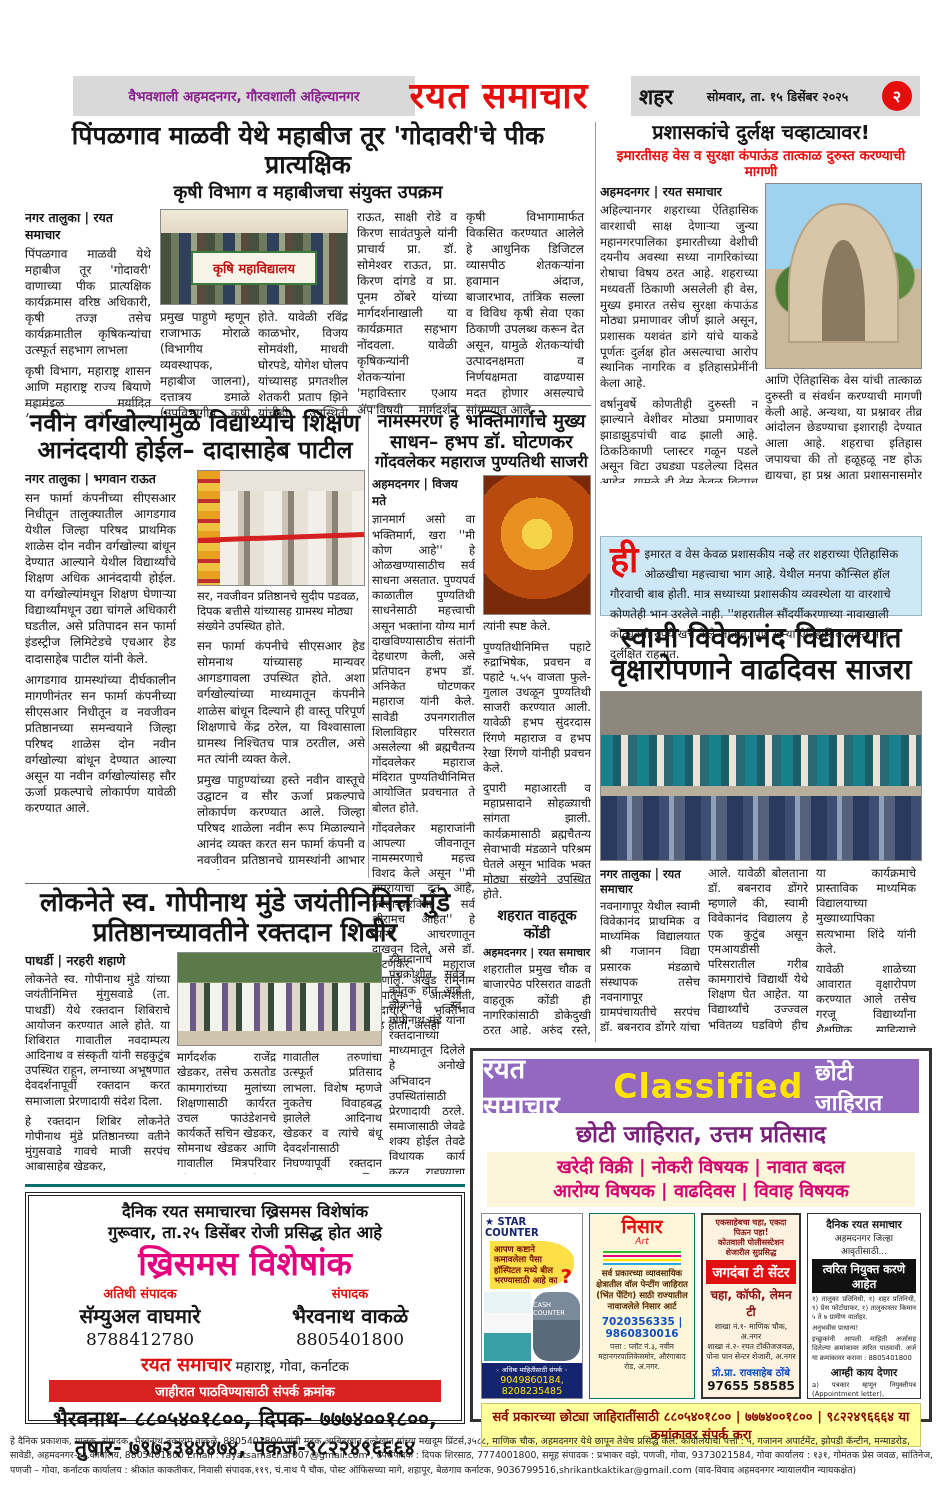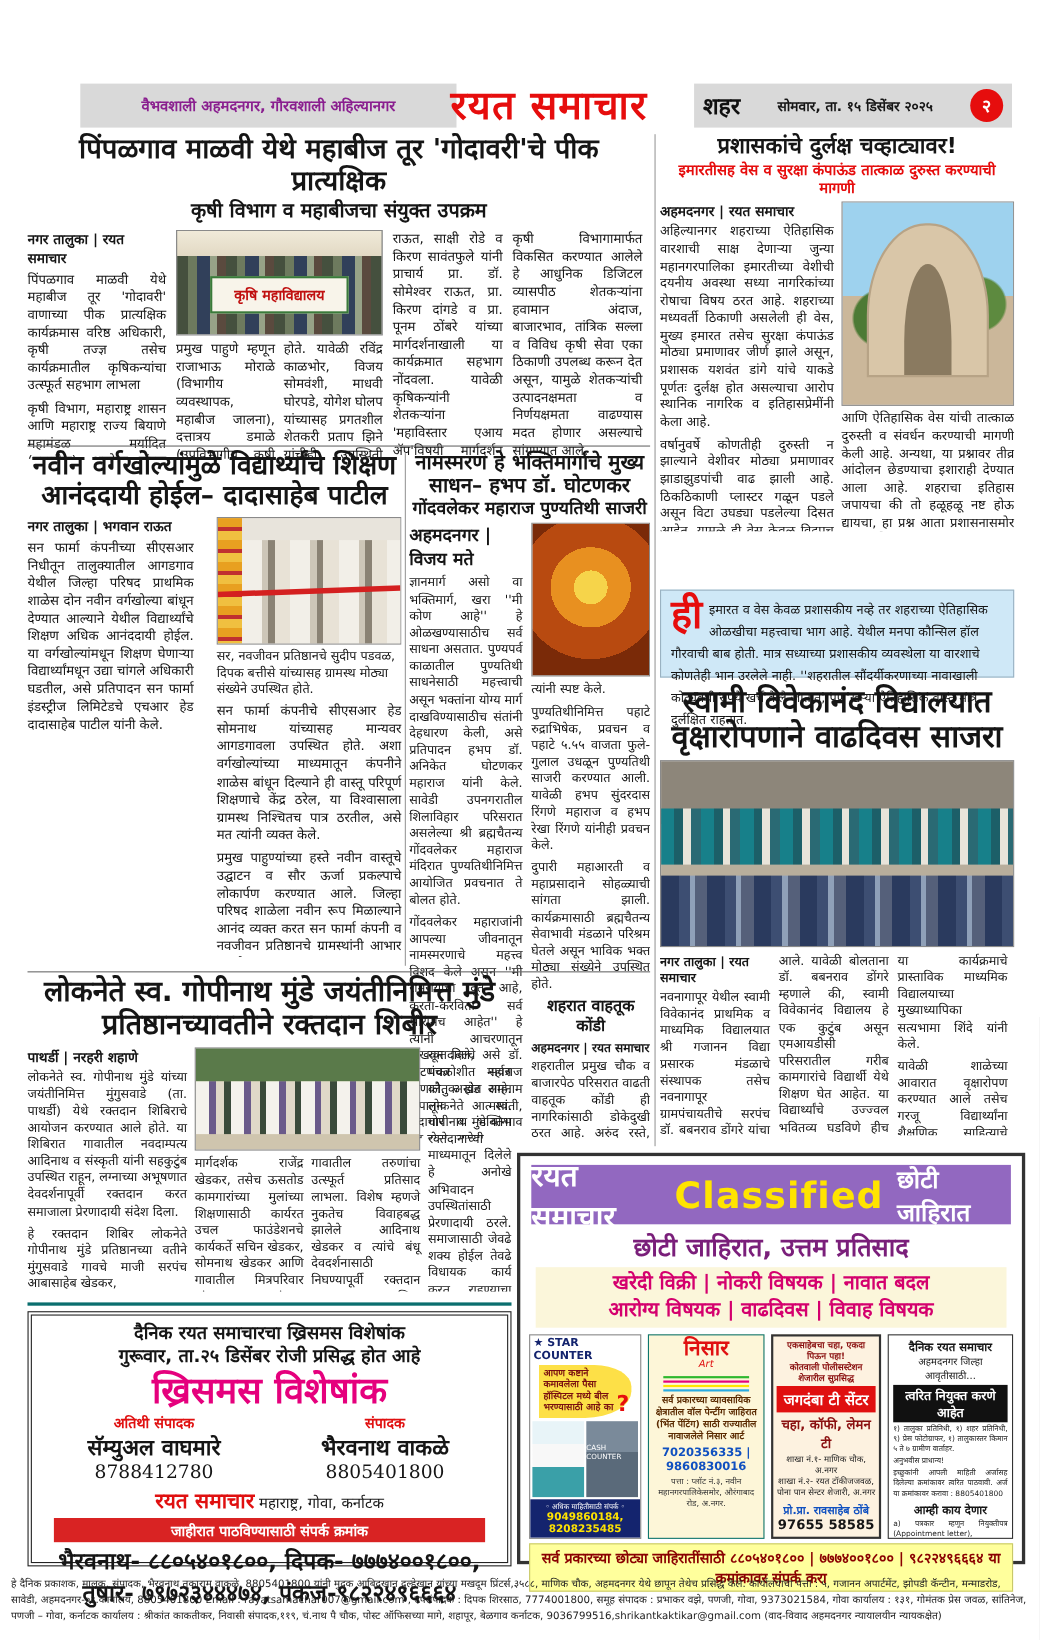--- a/index.html
+++ b/index.html
@@ -72,24 +72,24 @@
   .adrow{display:flex;gap:6px;margin:6px 8px 4px;height:186px;}
   .ad{box-sizing:border-box;overflow:hidden;font-size:8.5px;}
   .ad-star{width:102px;border:1px solid #888;background:#fff;display:flex;flex-direction:column;}
   .star-logo{color:#14246e;font-weight:bold;font-size:10px;padding:2px 3px;}
   .star-blob{background:#fde047;border-radius:0 40% 50% 0;margin:1px 8px;padding:3px 4px;color:#7a1010;
              font-weight:bold;line-height:1.25;position:relative;}
   .star-q{color:#e60d0d;font-size:20px;font-weight:bold;position:absolute;right:2px;bottom:0;}
   .star-imgs{display:flex;gap:2px;margin:2px;flex:1;}
   .doc{flex:1;background:linear-gradient(180deg,#e8f4f8 0 30%,#f8f8f8 30% 60%,#3aa0a8 60% 100%);}
   .counter{flex:1;background:linear-gradient(180deg,#7a8a9a 0 40%,#5a6a7a 40% 100%);color:#fff;
-           font-size:6.5px;display:flex;align-items:flex-start;justify-content:center;padding-top:20px;}
+           font-size:6.5px;display:flex;align-items:flex-start;justify-content:center;padding-top:9px;border-radius:15px;}
   .star-contact{background:#14246e;color:#ffe400;text-align:center;padding:2px 1px;}
   .star-contact .c1{font-size:6.5px;color:#fff;}
-  .star-contact .c2{font-size:9.5px;font-weight:bold;}
+  .star-contact .c2{font-size:9.5px;font-weight:normal;}
   .ad-nisar{width:106px;border:1px solid #0f766e;background:#fdf6d8;text-align:center;padding:3px;}
   .nisar-logo{color:#e01010;font-weight:bold;font-size:19px;line-height:1;}
   .nisar-sub{color:#e01010;font-style:italic;font-size:9px;margin-bottom:5px;}
   .stripes{height:14px;margin:1px 10px;display:flex;flex-direction:column;gap:2px;}
   .stripes i{display:block;height:2px;}
   .ad-nisar .tx{color:#5a2a00;font-weight:bold;line-height:1.3;margin:3px 0;}
   .ad-nisar .ph{color:#1050c0;font-weight:bold;font-size:10.5px;}
   .ad-nisar .addr{font-size:7.5px;margin-top:2px;color:#333;}
   .ad-jag{width:100px;border:2px solid #333;background:#fdf2e0;text-align:center;padding:3px;}
   .ad-jag .t1{color:#8a1010;font-weight:bold;font-size:8px;line-height:1.25;}
@@ -228,20 +228,21 @@
     </div>
   </div>
 
   <div class="abs" style="left:25px;top:410px;width:340px;">
     <div class="h1" style="font-size:24px;">नवीन वर्गखोल्यांमुळे विद्यार्थ्यांचे शिक्षण आनंददायी होईल– दादासाहेब पाटील</div>
     <div class="cols" style="gap:21px;margin-top:5px;height:400px;overflow:hidden;">
       <div style="width:163px;">
         <div class="byline">नगर तालुका | भगवान राऊत</div>
         <div class="flow bt">
             <p>सन फार्मा कंपनीच्या सीएसआर निधीतून तालुक्यातील आगडगाव येथील जिल्हा परिषद प्राथमिक शाळेस दोन नवीन वर्गखोल्या बांधून देण्यात आल्याने येथील विद्यार्थ्यांचे शिक्षण अधिक आनंददायी होईल. या वर्गखोल्यांमधून शिक्षण घेणाऱ्या विद्यार्थ्यांमधून उद्या चांगले अधिकारी घडतील, असे प्रतिपादन सन फार्मा इंडस्ट्रीज लिमिटेडचे एचआर हेड दादासाहेब पाटील यांनी केले.</p>
+            <p>आगडगाव ग्रामस्थांच्या दीर्घकालीन मागणीनंतर सन फार्मा कंपनीच्या सीएसआर निधीतून व नवजीवन प्रतिष्ठानच्या समन्वयाने जिल्हा परिषद शाळेस दोन नवीन वर्गखोल्या बांधून देण्यात आल्या असून या नवीन वर्गखोल्यांसह सौर ऊर्जा प्रकल्पाचे लोकार्पण यावेळी करण्यात आले.</p>
           </div>
       </div>
       <div style="width:168px;">
         <div class="photo ph-ribbon" style="width:168px;height:116px;">
           <div class="marigold"></div>
             <div class="ppl"></div>
             <div class="ribbon"></div>
         </div>
         <div class="bt-s" style="margin:3px 0 4px;">सर, नवजीवन प्रतिष्ठानचे सुदीप पडवळ, दिपक बत्तीसे यांच्यासह ग्रामस्थ मोठ्या संख्येने उपस्थित होते.</div>
         <div class="flow bt">
@@ -250,21 +251,21 @@
           </div>
       </div>
     </div>
   </div>
 
   <div class="abs" style="left:372px;top:410px;width:219px;">
     <div class="h1" style="font-size:18.5px;">नामस्मरण हे भक्तिमार्गाचे मुख्य साधन– हभप डॉ. घोटणकर</div>
     <div class="h2" style="font-size:16px;">गोंदवलेकर महाराज पुण्यतिथी साजरी</div>
     <div class="cols" style="gap:8px;margin-top:4px;height:560px;overflow:hidden;">
       <div style="width:103px;">
-        <div class="byline" style="font-size:16px;">अहमदनगर | विजय मते</div>
+        <div class="byline" style="font-size:12px;">अहमदनगर | विजय मते</div>
         <div class="flow bt-s">
             <p>ज्ञानमार्ग असो वा भक्तिमार्ग, खरा ''मी कोण आहे'' हे ओळखण्यासाठीच सर्व साधना असतात. पुण्यपर्व काळातील पुण्यतिथी साधनेसाठी महत्त्वाची असून भक्तांना योग्य मार्ग दाखविण्यासाठीच संतांनी देहधारण केली, असे प्रतिपादन हभप डॉ. अनिकेत घोटणकर महाराज यांनी केले. सावेडी उपनगरातील शिलाविहार परिसरात असलेल्या श्री ब्रह्मचैतन्य गोंदवलेकर महाराज मंदिरात पुण्यतिथीनिमित्त आयोजित प्रवचनात ते बोलत होते.</p>
             <p>गोंदवलेकर महाराजांनी आपल्या जीवनातून नामस्मरणाचे महत्त्व विशद केले असून ''मी रामरायाचा दूत आहे, करता-करविता सर्व श्रीरामच आहेत'' हे त्यांनी आचरणातून दाखवून दिले, असे डॉ. घोटणकर महाराज म्हणाले. अखंड रामनाम जपातून आत्मशांती, सदाचार व भक्तिभाव दृढ होतो, असेही</p>
           </div>
       </div>
       <div style="width:108px;">
         <div class="photo ph-deity" style="width:108px;height:140px;"></div>
         <div class="flow bt-s" style="margin-top:4px;">
             <p>त्यांनी स्पष्ट केले.</p>
             <p>पुण्यतिथीनिमित्त पहाटे रुद्राभिषेक, प्रवचन व पहाटे ५.५५ वाजता फुले-गुलाल उधळून पुण्यतिथी साजरी करण्यात आली. यावेळी हभप सुंदरदास रिंगणे महाराज व हभप रेखा रिंगणे यांनीही प्रवचन केले.</p>

